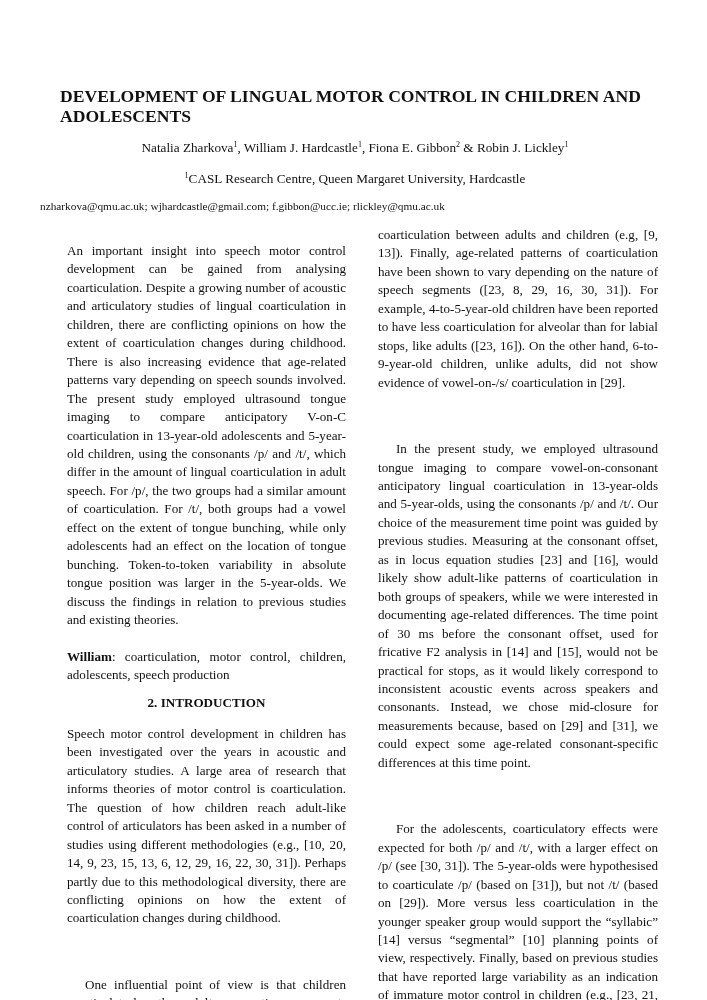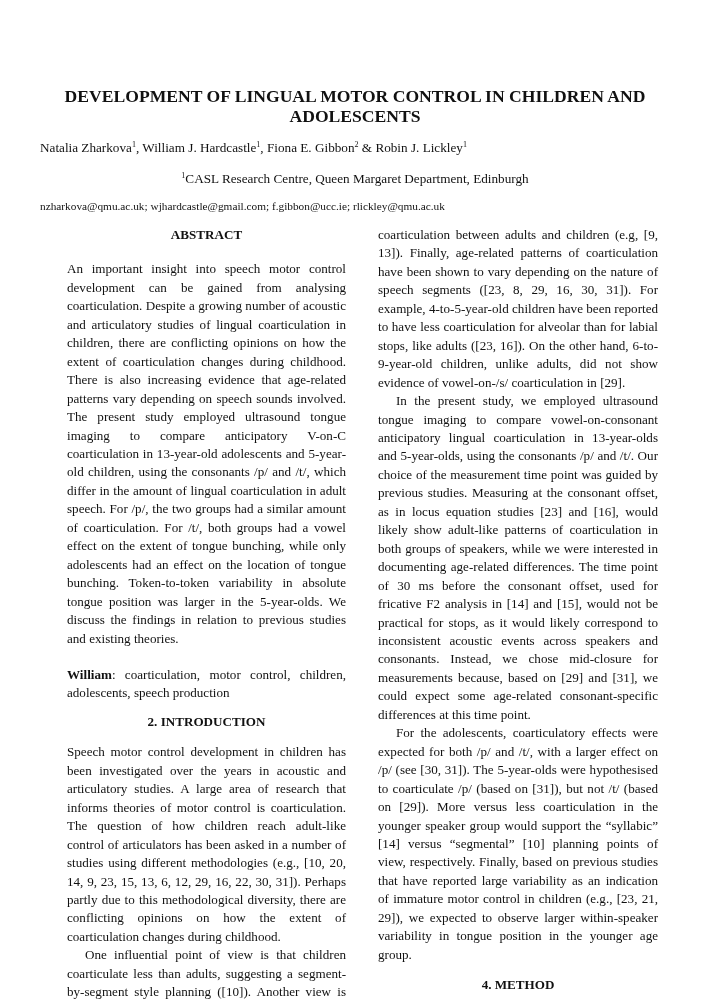--- a/index.html
+++ b/index.html
@@ -1,55 +1,54 @@
 <!DOCTYPE html>
 <html><head>
 <meta charset="utf-8">
 <style>
   html, body { margin: 0; padding: 0; background: #ffffff; }
   body { width: 707px; height: 1000px; position: relative; overflow: hidden;
          font-family: "Liberation Serif", "DejaVu Serif", serif; color: #111; }
   .page { position: absolute; left: 0; top: 0; width: 707px; height: 1000px; }
-  .title { position: absolute; left: 60px; top: 86px; width: 590px; text-align: center;
+  .title { position: absolute; left: 60px; top: 86px; width: 590px; text-align: left;
            font-weight: bold; font-size: 17.6px; line-height: 20px; letter-spacing: 0px; }
-  .authors { position: absolute; left: 40px; top: 137px; width: 630px; text-align: left;
+  .authors { position: absolute; left: 40px; top: 137px; width: 630px; text-align: center;
              font-size: 13.2px; line-height: 16px; }
   .authors sup, .affil sup { font-size: 8px; vertical-align: 5px; }
   .affil { position: absolute; left: 40px; top: 168px; width: 630px; text-align: center;
            font-size: 13.2px; line-height: 15.5px; }
   .emails { position: absolute; left: 40px; top: 199px; width: 630px; 
             font-size: 11.3px; line-height: 14px; }
   .col { position: absolute; top: 226px; font-size: 13.1px; line-height: 18.45px;
          text-align: justify; }
   .col.left { left: 67px; width: 279px; }
   .col.right { left: 378px; width: 280px; }
   .h { font-weight: bold; text-align: center; font-size: 13.1px; }
   p { margin: 0; }
-  .ind { text-indent: 18px; }
+  .ind { text-indent: 18px; margin-top: 48px; }
   .kw-label { font-weight: bold; }
 </style>
 </head>
 <body>
 
 <div class="page">
 
   <div class="title">DEVELOPMENT OF LINGUAL MOTOR CONTROL IN CHILDREN AND ADOLESCENTS</div>
 
   <div class="authors">
     <span>Natalia Zharkova</span><sup>1</sup><span>, </span><span>William J. Hardcastle</span><sup>1</sup><span>, </span><span>Fiona E. Gibbon</span><sup>2</sup><span> &amp; </span><span>Robin J. Lickley</span><sup>1</sup>
   </div>
 
   <div class="affil">
-    <div><sup>1</sup><span>CASL Research Centre, Queen Margaret Department, Edinburgh</span></div>
+    <div><sup>1</sup><span>CASL Research Centre, Queen Margaret University, Hardcastle</span></div>
   </div>
 
   <div class="emails">nzharkova@qmu.ac.uk; wjhardcastle@gmail.com; f.gibbon@ucc.ie; rlickley@qmu.ac.uk</div>
 
   <div class="col left">
-    <p class="h">ABSTRACT</p>
     <p style="height:16px"></p>
     <p>An important insight into speech motor control development can be gained from analysing coarticulation. Despite a growing number of acoustic and articulatory studies of lingual coarticulation in children, there are conflicting opinions on how the extent of coarticulation changes during childhood. There is also increasing evidence that age-related patterns vary depending on speech sounds involved. The present study employed ultrasound tongue imaging to compare anticipatory V-on-C coarticulation in 13-year-old adolescents and 5-year-old children, using the consonants /p/ and /t/, which differ in the amount of lingual coarticulation in adult speech. For /p/, the two groups had a similar amount of coarticulation. For /t/, both groups had a vowel effect on the extent of tongue bunching, while only adolescents had an effect on the location of tongue bunching. Token-to-token variability in absolute tongue position was larger in the 5-year-olds. We discuss the findings in relation to previous studies and existing theories.</p>
     <p style="height:18px"></p>
     <p><span class="kw-label">William</span><span>: coarticulation, motor control, children, adolescents, speech production</span></p>
     <p style="height:10px"></p>
     <p class="h">2. INTRODUCTION</p>
     <p style="height:12px"></p>
     <p>Speech motor control development in children has been investigated over the years in acoustic and articulatory studies. A large area of research that informs theories of motor control is coarticulation. The question of how children reach adult-like control of articulators has been asked in a number of studies using different methodologies (e.g., [10, 20, 14, 9, 23, 15, 13, 6, 12, 29, 16, 22, 30, 31]). Perhaps partly due to this methodological diversity, there are conflicting opinions on how the extent of coarticulation changes during childhood.</p>
     <p class="ind" style="text-align-last: justify;">One influential point of view is that children coarticulate less than adults, suggesting a segment-by-segment style planning ([10]). Another view is that children plan speech in syllable-sized units and, hence, coarticulate within the syllable more than adults ([14, 15]). There is also evidence from studies that have not reported measurable differences in</p>
   </div>

